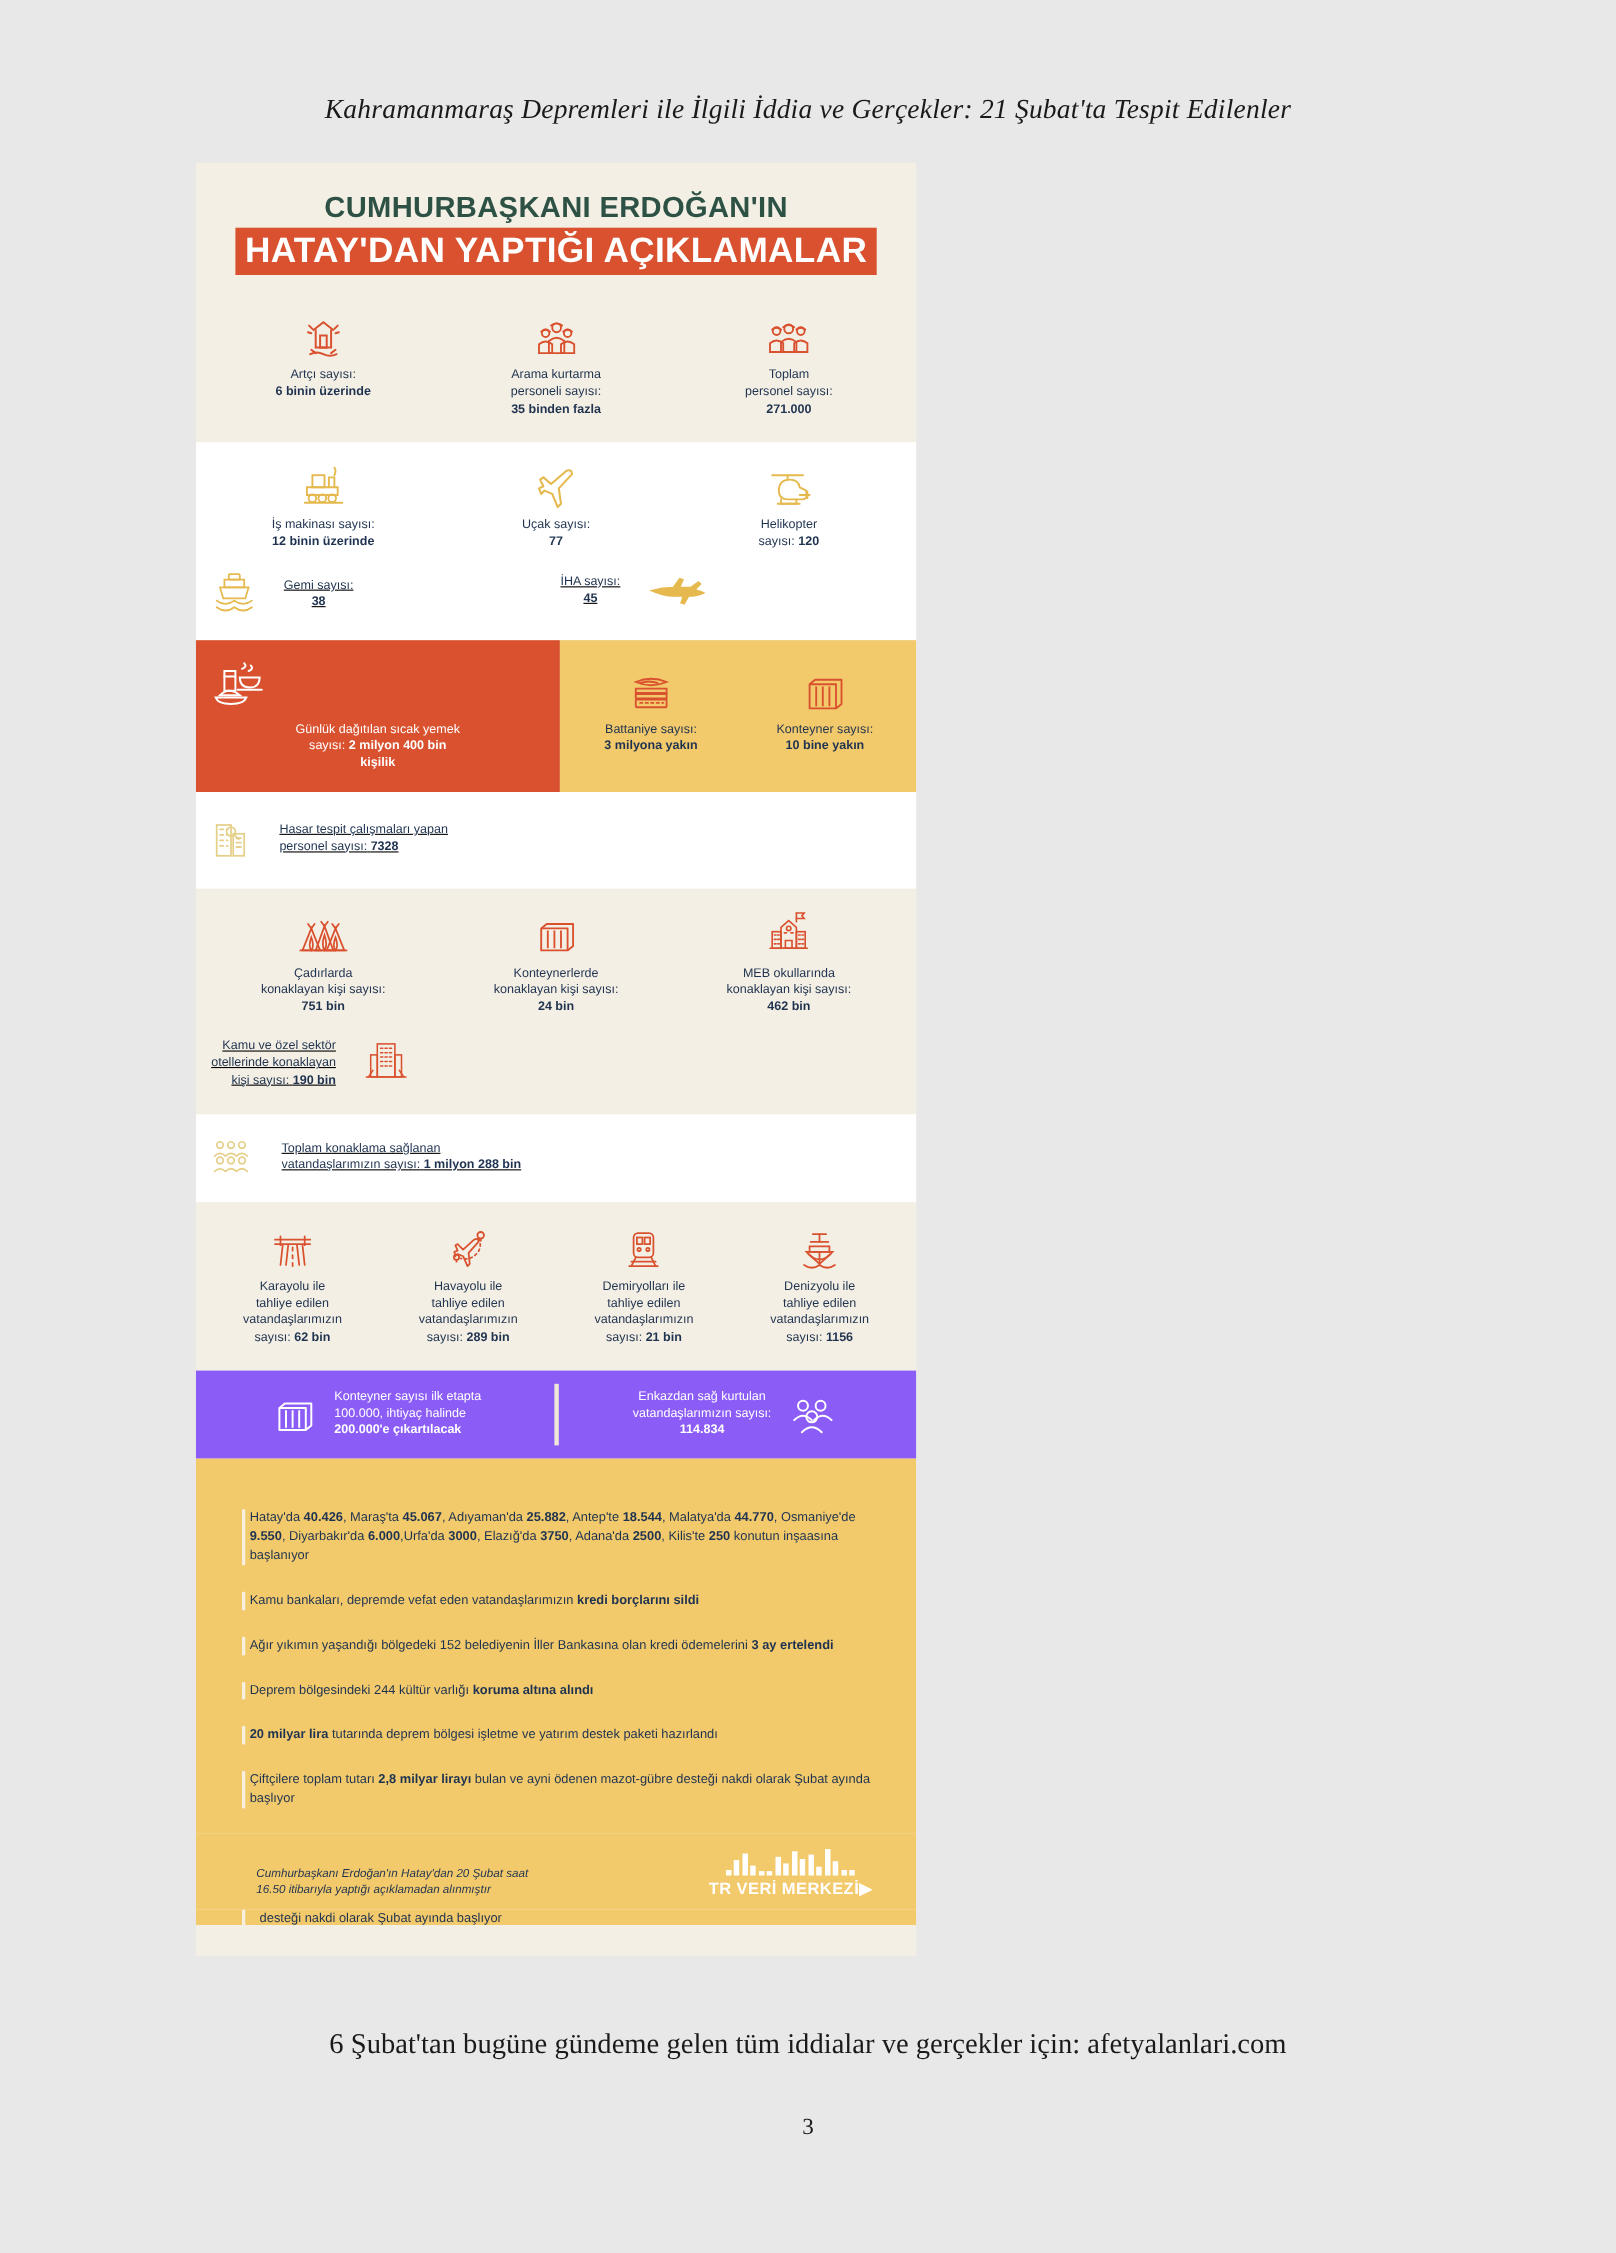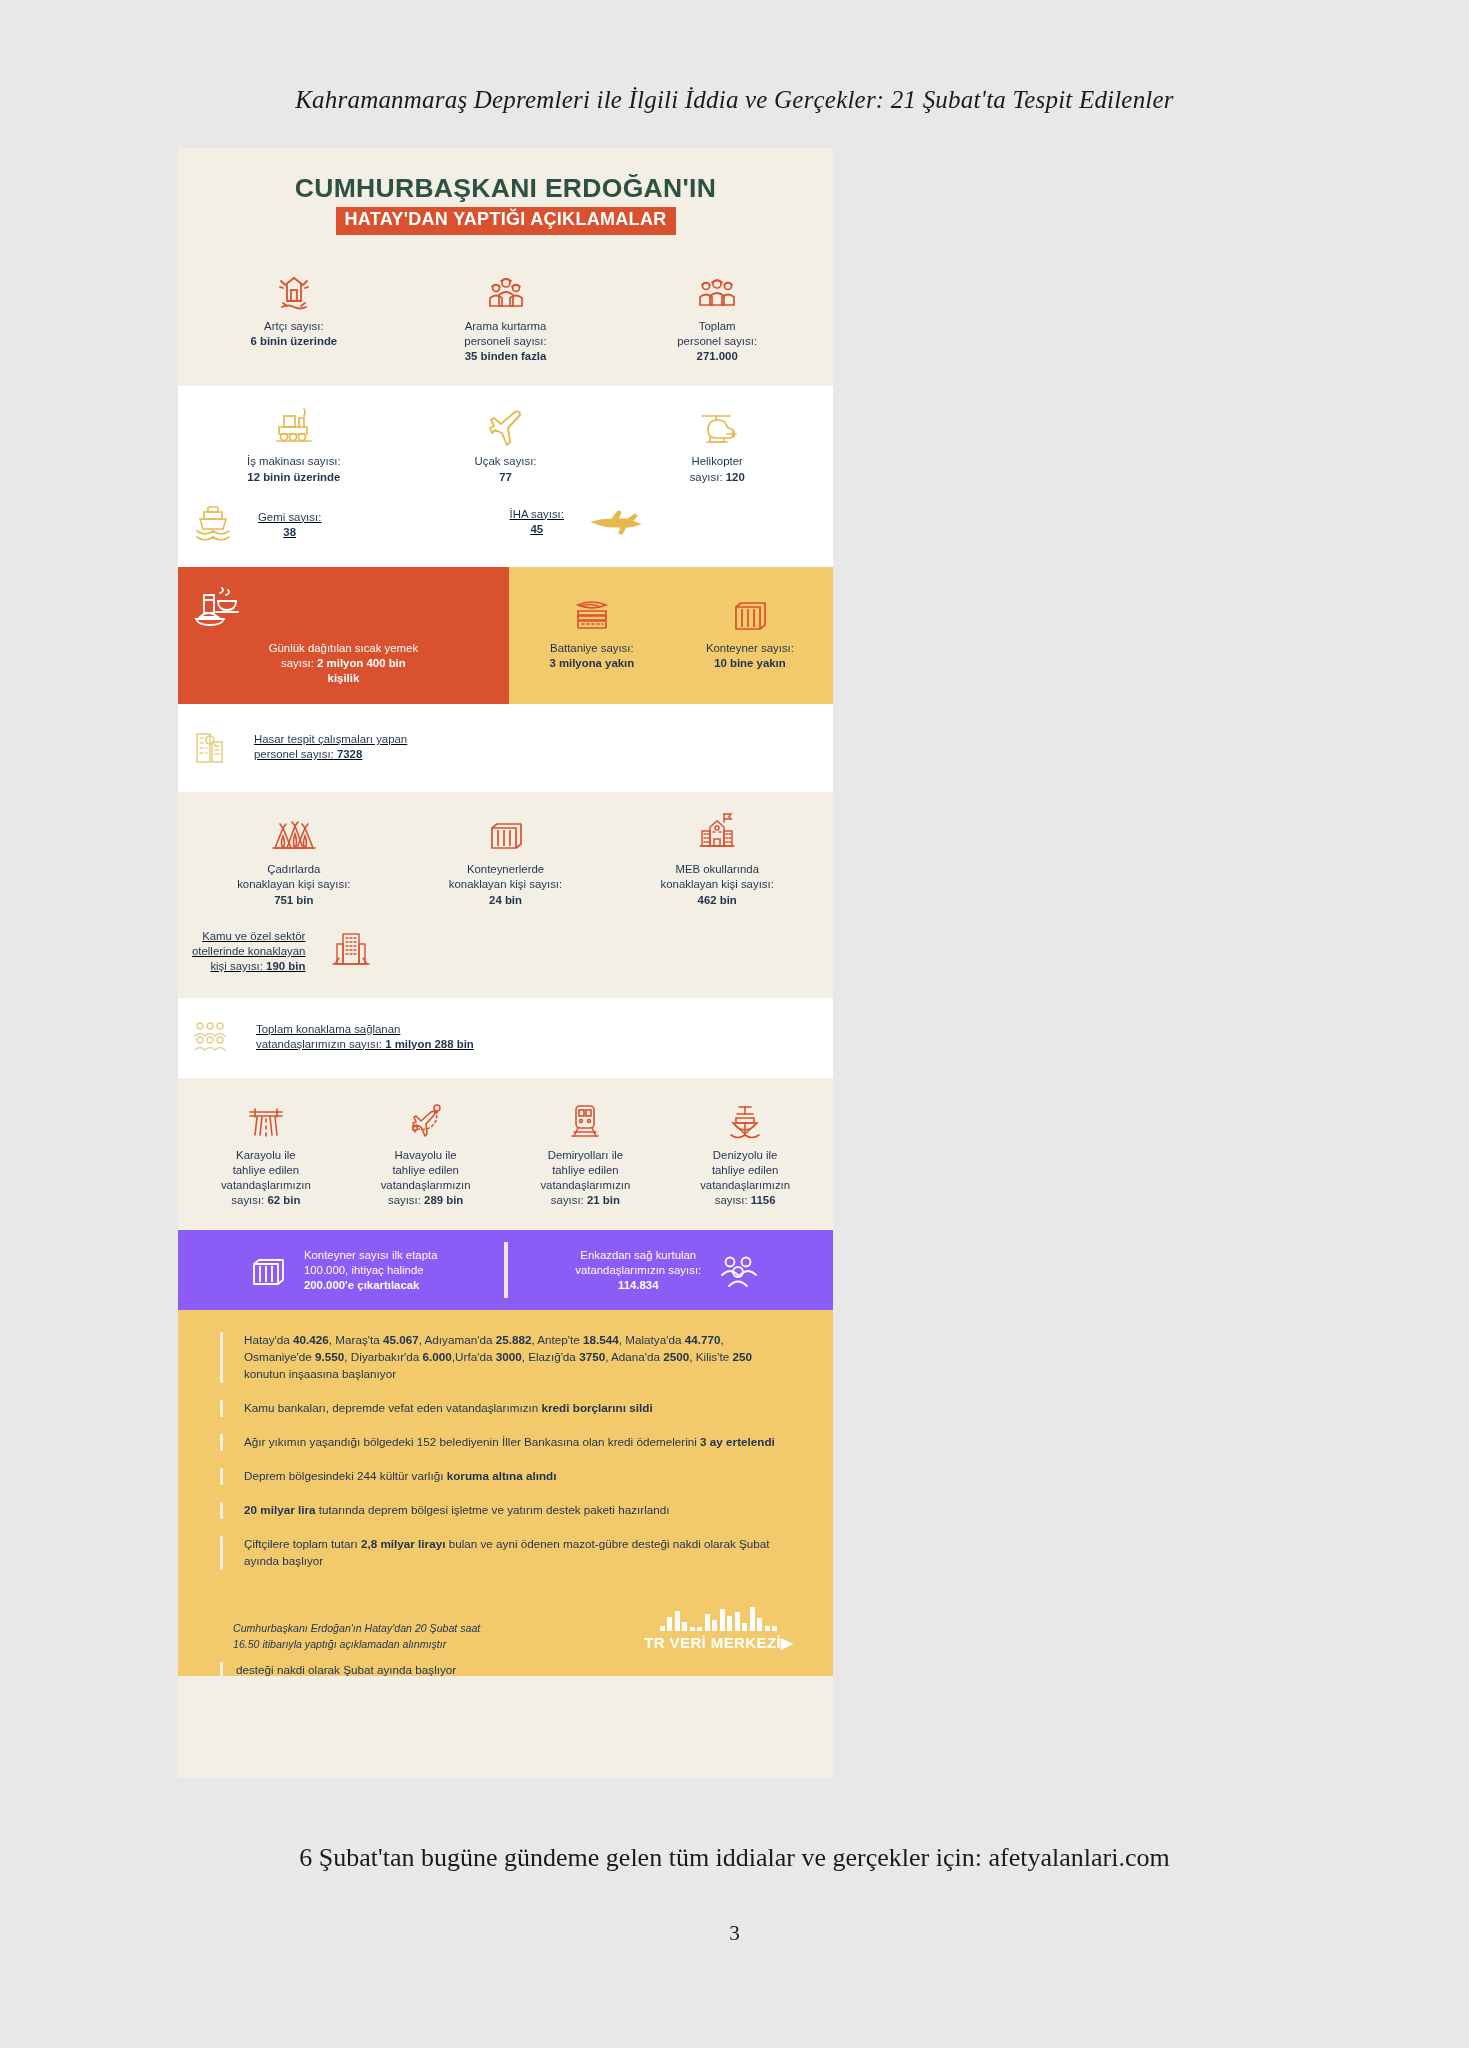--- a/index.html
+++ b/index.html
@@ -71,21 +71,21 @@
     font-size: 26.5px;
     font-weight: bold;
     color: #2d5245;
     letter-spacing: 0.3px;
     line-height: 1.1;
   }
   .hdr-line2-wrap { margin-top: 4px; display: flex; justify-content: center; }
   .hdr-line2 {
     background: #d9512f;
     color: #ffffff;
-    font-size: 18px;
+    font-size: 32px;
     font-weight: bold;
     letter-spacing: 0.3px;
     padding: 3px 9px 5px 9px;
     line-height: 1.1;
   }
 
   
   .row {
     display: flex;
     align-items: flex-start;
@@ -156,22 +156,23 @@
     flex: 0 0 auto;
   }
 
   
   .bullets {
     background: #f2c96b;
     padding: 22px 40px 6px 42px;
   }
   .bullet {
     display: flex;
-    gap: 21px;
+    gap: 4px;
     margin-bottom: 17px;
+    margin-top: 24px;
   }
   .bullet .bar {
     flex: 0 0 auto;
     width: 3px;
     background: #f7f0e1;
     border-radius: 1px;
   }
   .bullet .txt {
     font-size: 11.7px;
     line-height: 1.45;

